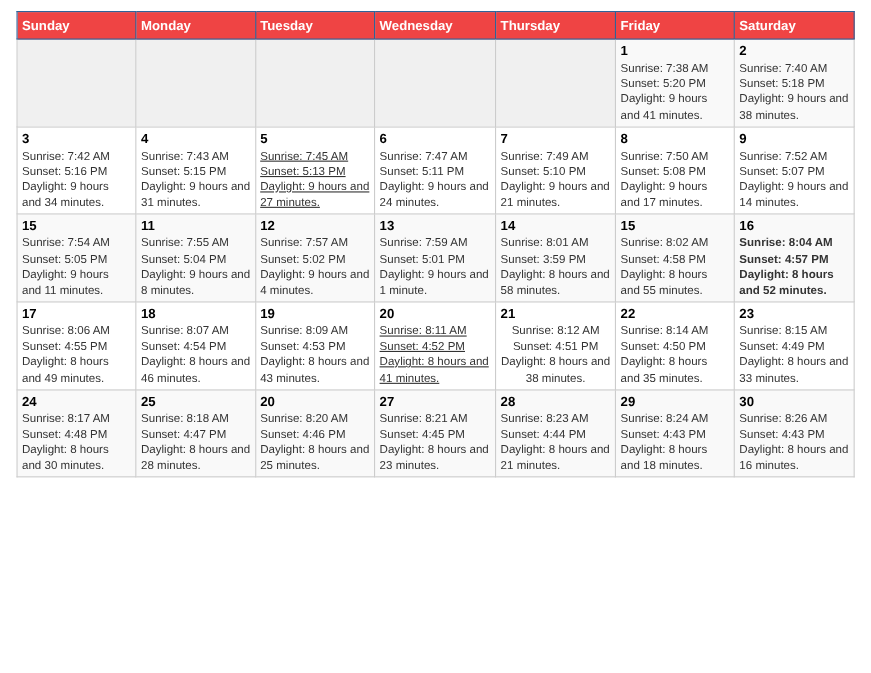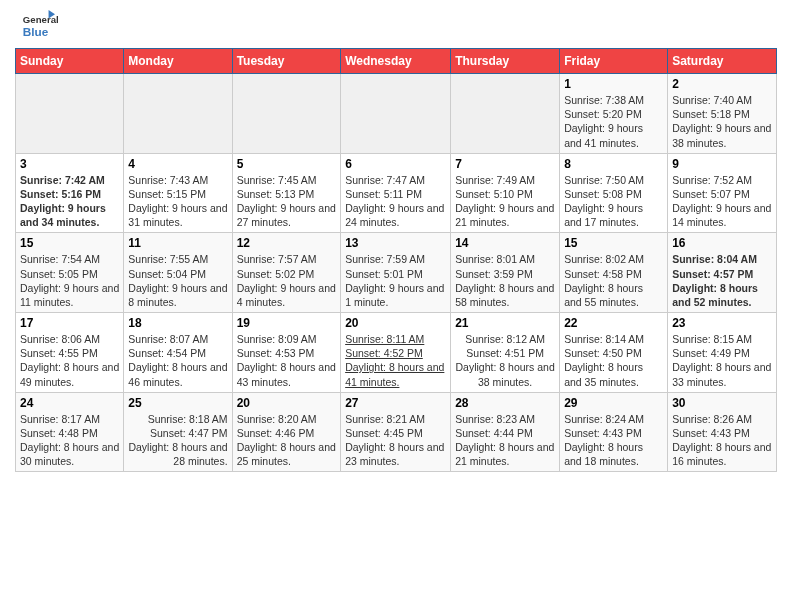--- a/index.html
+++ b/index.html
@@ -81,33 +81,20 @@
       line-height: 1.35;
     }
     .empty-cell {
       background: #f0f0f0 !important;
     }
   </style>
 </head>
 <body>
 
 <div class="container">
-  <div class="header">
-    <div class="logo">
-      <svg class="logo-icon" viewBox="0 0 32 28" style="width: 50px; height: 30px;">
-  <text x="0" y="12" font-size="9" font-weight="bold" fill="#333">General</text>
-  <text x="0" y="24" font-size="11" font-weight="bold" fill="#3a7abf">Blue</text>
-  <polygon points="24,0 30,4 24,8" fill="#3a7abf"></polygon>
-</svg>
-    </div>
-    <div class="title-block">
-      <div class="month-title"></div>
-      <div class="subtitle"></div>
-    </div>
-  </div>
 
   <table class="calendar">
     <thead>
       <tr>
       <th>Sunday</th>
           <th>Monday</th>
           <th>Tuesday</th>
           <th>Wednesday</th>
           <th>Thursday</th>
           <th>Friday</th>
@@ -130,33 +117,33 @@
           <td>
             <span class="day-num">2</span>
             <div class="day-info" style="white-space: pre-line;">Sunrise: 7:40 AM
 Sunset: 5:18 PM
 Daylight: 9 hours and 38 minutes.</div>
           </td>
         </tr>
         <tr>
           <td>
             <span class="day-num">3</span>
-            <div class="day-info" style="white-space: pre-line; font-weight: bold;">Sunrise: 7:42 AM
+            <div class="day-info" style="white-space: pre-line;">Sunrise: 7:42 AM
 Sunset: 5:16 PM
 Daylight: 9 hours and 34 minutes.</div>
           </td>
           <td>
             <span class="day-num">4</span>
             <div class="day-info" style="white-space: pre-line;">Sunrise: 7:43 AM
 Sunset: 5:15 PM
 Daylight: 9 hours and 31 minutes.</div>
           </td>
           <td>
             <span class="day-num">5</span>
-            <div class="day-info" style="white-space: pre-line;">Sunrise: 7:45 AM
+            <div class="day-info" style="white-space: pre-line; text-decoration: underline;">Sunrise: 7:45 AM
 Sunset: 5:13 PM
 Daylight: 9 hours and 27 minutes.</div>
           </td>
           <td>
             <span class="day-num">6</span>
             <div class="day-info" style="white-space: pre-line;">Sunrise: 7:47 AM
 Sunset: 5:11 PM
 Daylight: 9 hours and 24 minutes.</div>
           </td>
           <td>
@@ -268,21 +255,21 @@
         </tr>
         <tr>
           <td>
             <span class="day-num">24</span>
             <div class="day-info" style="white-space: pre-line;">Sunrise: 8:17 AM
 Sunset: 4:48 PM
 Daylight: 8 hours and 30 minutes.</div>
           </td>
           <td>
             <span class="day-num">25</span>
-            <div class="day-info" style="white-space: pre-line; text-align: right;">Sunrise: 8:18 AM
+            <div class="day-info" style="white-space: pre-line;">Sunrise: 8:18 AM
 Sunset: 4:47 PM
 Daylight: 8 hours and 28 minutes.</div>
           </td>
           <td>
             <span class="day-num">20</span>
             <div class="day-info" style="white-space: pre-line;">Sunrise: 8:20 AM
 Sunset: 4:46 PM
 Daylight: 8 hours and 25 minutes.</div>
           </td>
           <td>

